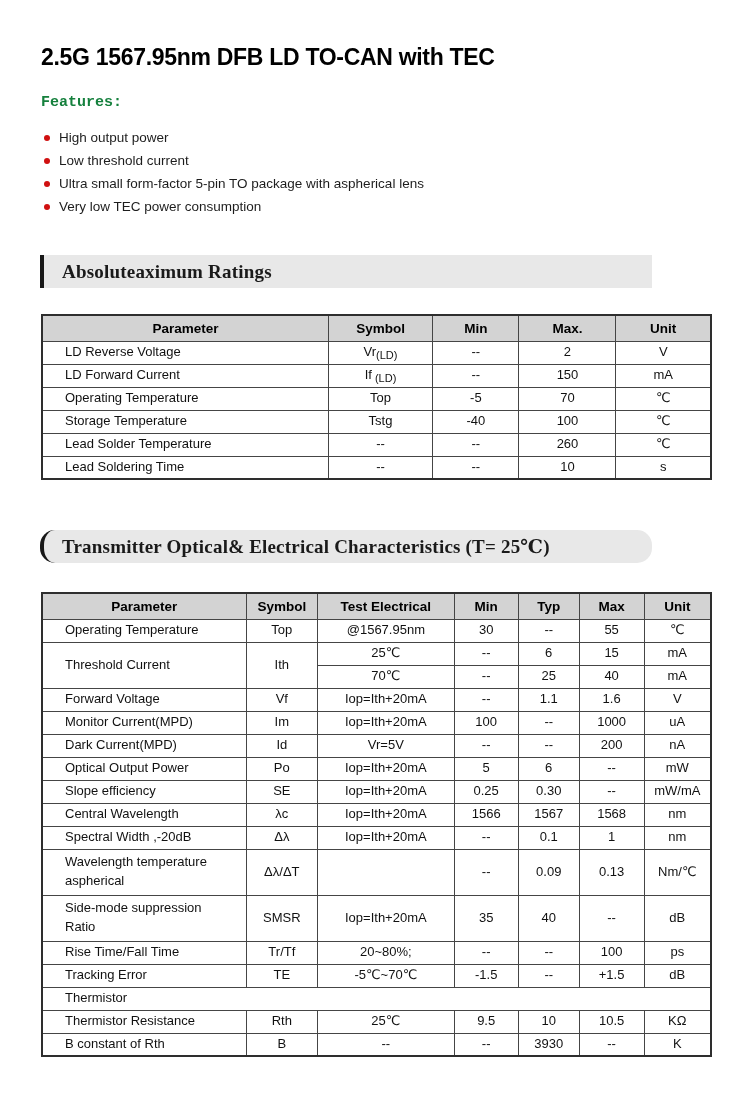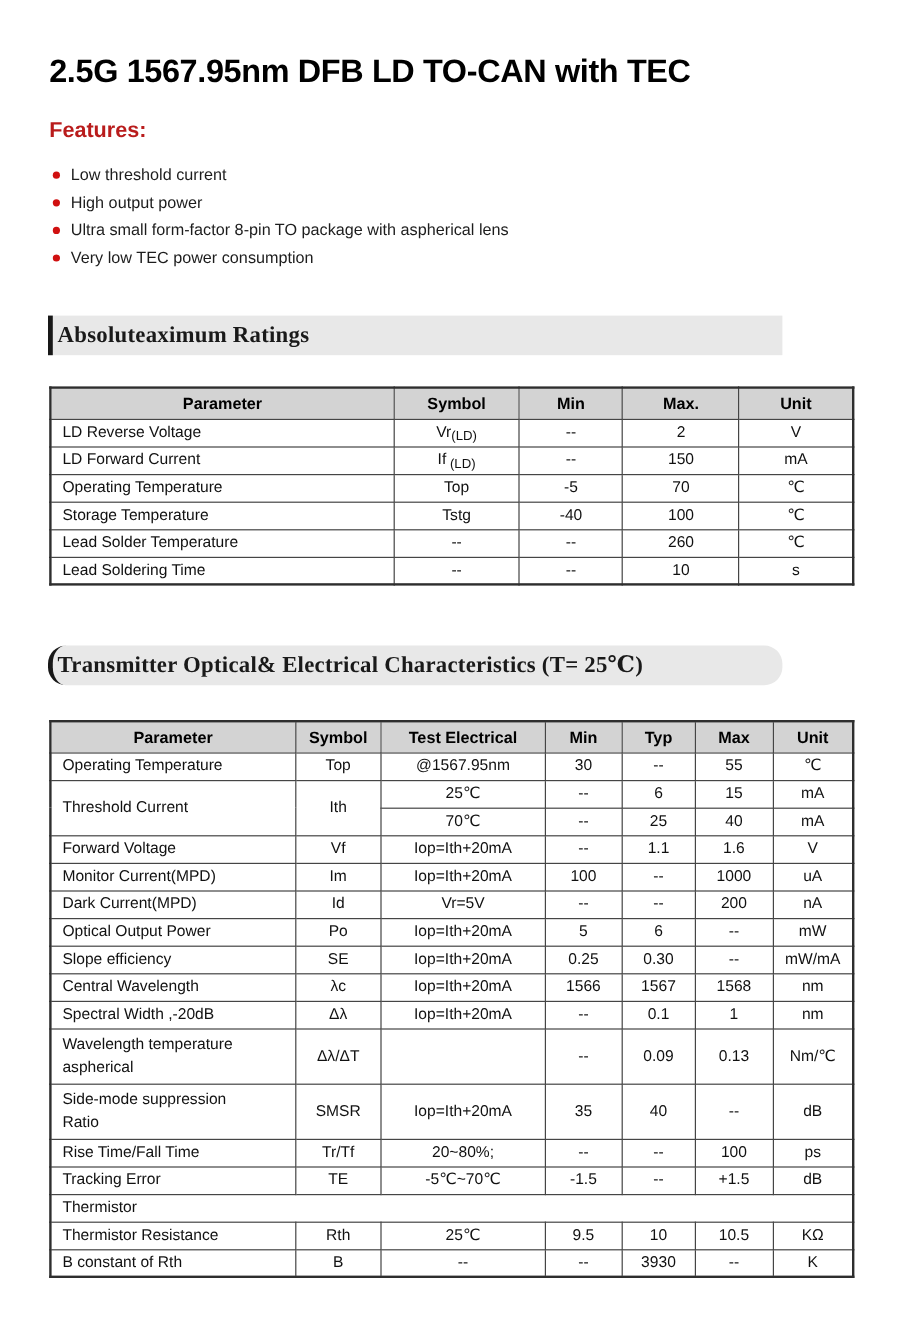--- a/index.html
+++ b/index.html
@@ -6,45 +6,45 @@
   html,body { background:#ffffff; }
   body {
     width:750px; height:1101px; overflow:hidden;
     font-family:"Liberation Sans","DejaVu Sans",sans-serif;
     color:#141414;
   }
   .page { position:relative; width:750px; height:1101px; }
 
   .doc-title {
     margin:44px 0 0 41px;
-    font-size:27px; font-weight:bold; color:#000;
+    font-size:23px; font-weight:bold; color:#000;
     letter-spacing:-0.3px;
   }
   .features-heading {
     margin:23px 0 0 41px;
-    font-size:18px; font-weight:bold; color:#b91c1c;
+    font-size:15px; font-weight:bold; color:#15803d;font-family:Liberation Mono, monospace;
   }
   .features-list {
     margin:15px 0 0 44px; list-style:none;
   }
   .features-list li {
     display:flex; align-items:center; height:23px;
     font-size:13.5px; color:#1d1d1d;
   }
   .bullet {
     display:inline-block; width:6px; height:6px; border-radius:50%;
     background:var(--bullet-red,#d01010); margin-right:9px; flex:0 0 auto;
   }
 
   .section-bar {
     margin-left:40px; width:612px; height:33px;
     background:var(--bar-bg,#e8e8e8);
     border-left:4px solid var(--bar-accent,#181818);
     display:flex; align-items:center;
-    padding-left:4px;
+    padding-left:18px;
   }
   .section-bar.first { margin-top:37px; }
   .section-bar.second { margin-top:50px;border-radius:15px; }
   .section-bar .heading-text {
     font-family:"Liberation Serif","DejaVu Serif",serif;
     font-size:19px; font-weight:600; color:#1a1a1a;
     letter-spacing:0.2px;
   }
 
   table.spec {
@@ -62,47 +62,47 @@
   table.spec th {
     background:var(--thead-bg,#d3d3d3);
     height:26px; font-size:13.5px; font-weight:bold; color:#000;
     text-align:center;
   }
   table.spec td {
     height:23px; font-size:13px; color:#111;
     text-align:center; padding:1px 4px;
     line-height:1.45;
   }
-  table.spec td.left { text-align:left; padding-left:9px; }
+  table.spec td.left { text-align:left; padding-left:22px; }
   table.spec tr.tall td { height:46px; }
   .subscript {
     font-size:11px; position:relative; top:3px; letter-spacing:0;
   }
 </style>
 </head>
 <body>
 
 <div class="page">
 
   <h1 class="doc-title">2.5G 1567.95nm DFB LD TO-CAN with TEC</h1>
 
   <h2 class="features-heading">Features:</h2>
 
   <ul class="features-list">
+      <li>
+        <span class="bullet"></span>
+        <span>High output power</span>
+      </li>
       <li>
         <span class="bullet"></span>
         <span>Low threshold current</span>
       </li>
       <li>
         <span class="bullet"></span>
-        <span>High output power</span>
-      </li>
-      <li>
-        <span class="bullet"></span>
-        <span>Ultra small form-factor 8-pin TO package with aspherical lens</span>
+        <span>Ultra small form-factor 5-pin TO package with aspherical lens</span>
       </li>
       <li>
         <span class="bullet"></span>
         <span>Very low TEC power consumption</span>
       </li>
     </ul>
 
   <div class="section-bar first">
     <span class="heading-text">Absoluteaximum Ratings</span>
   </div>

